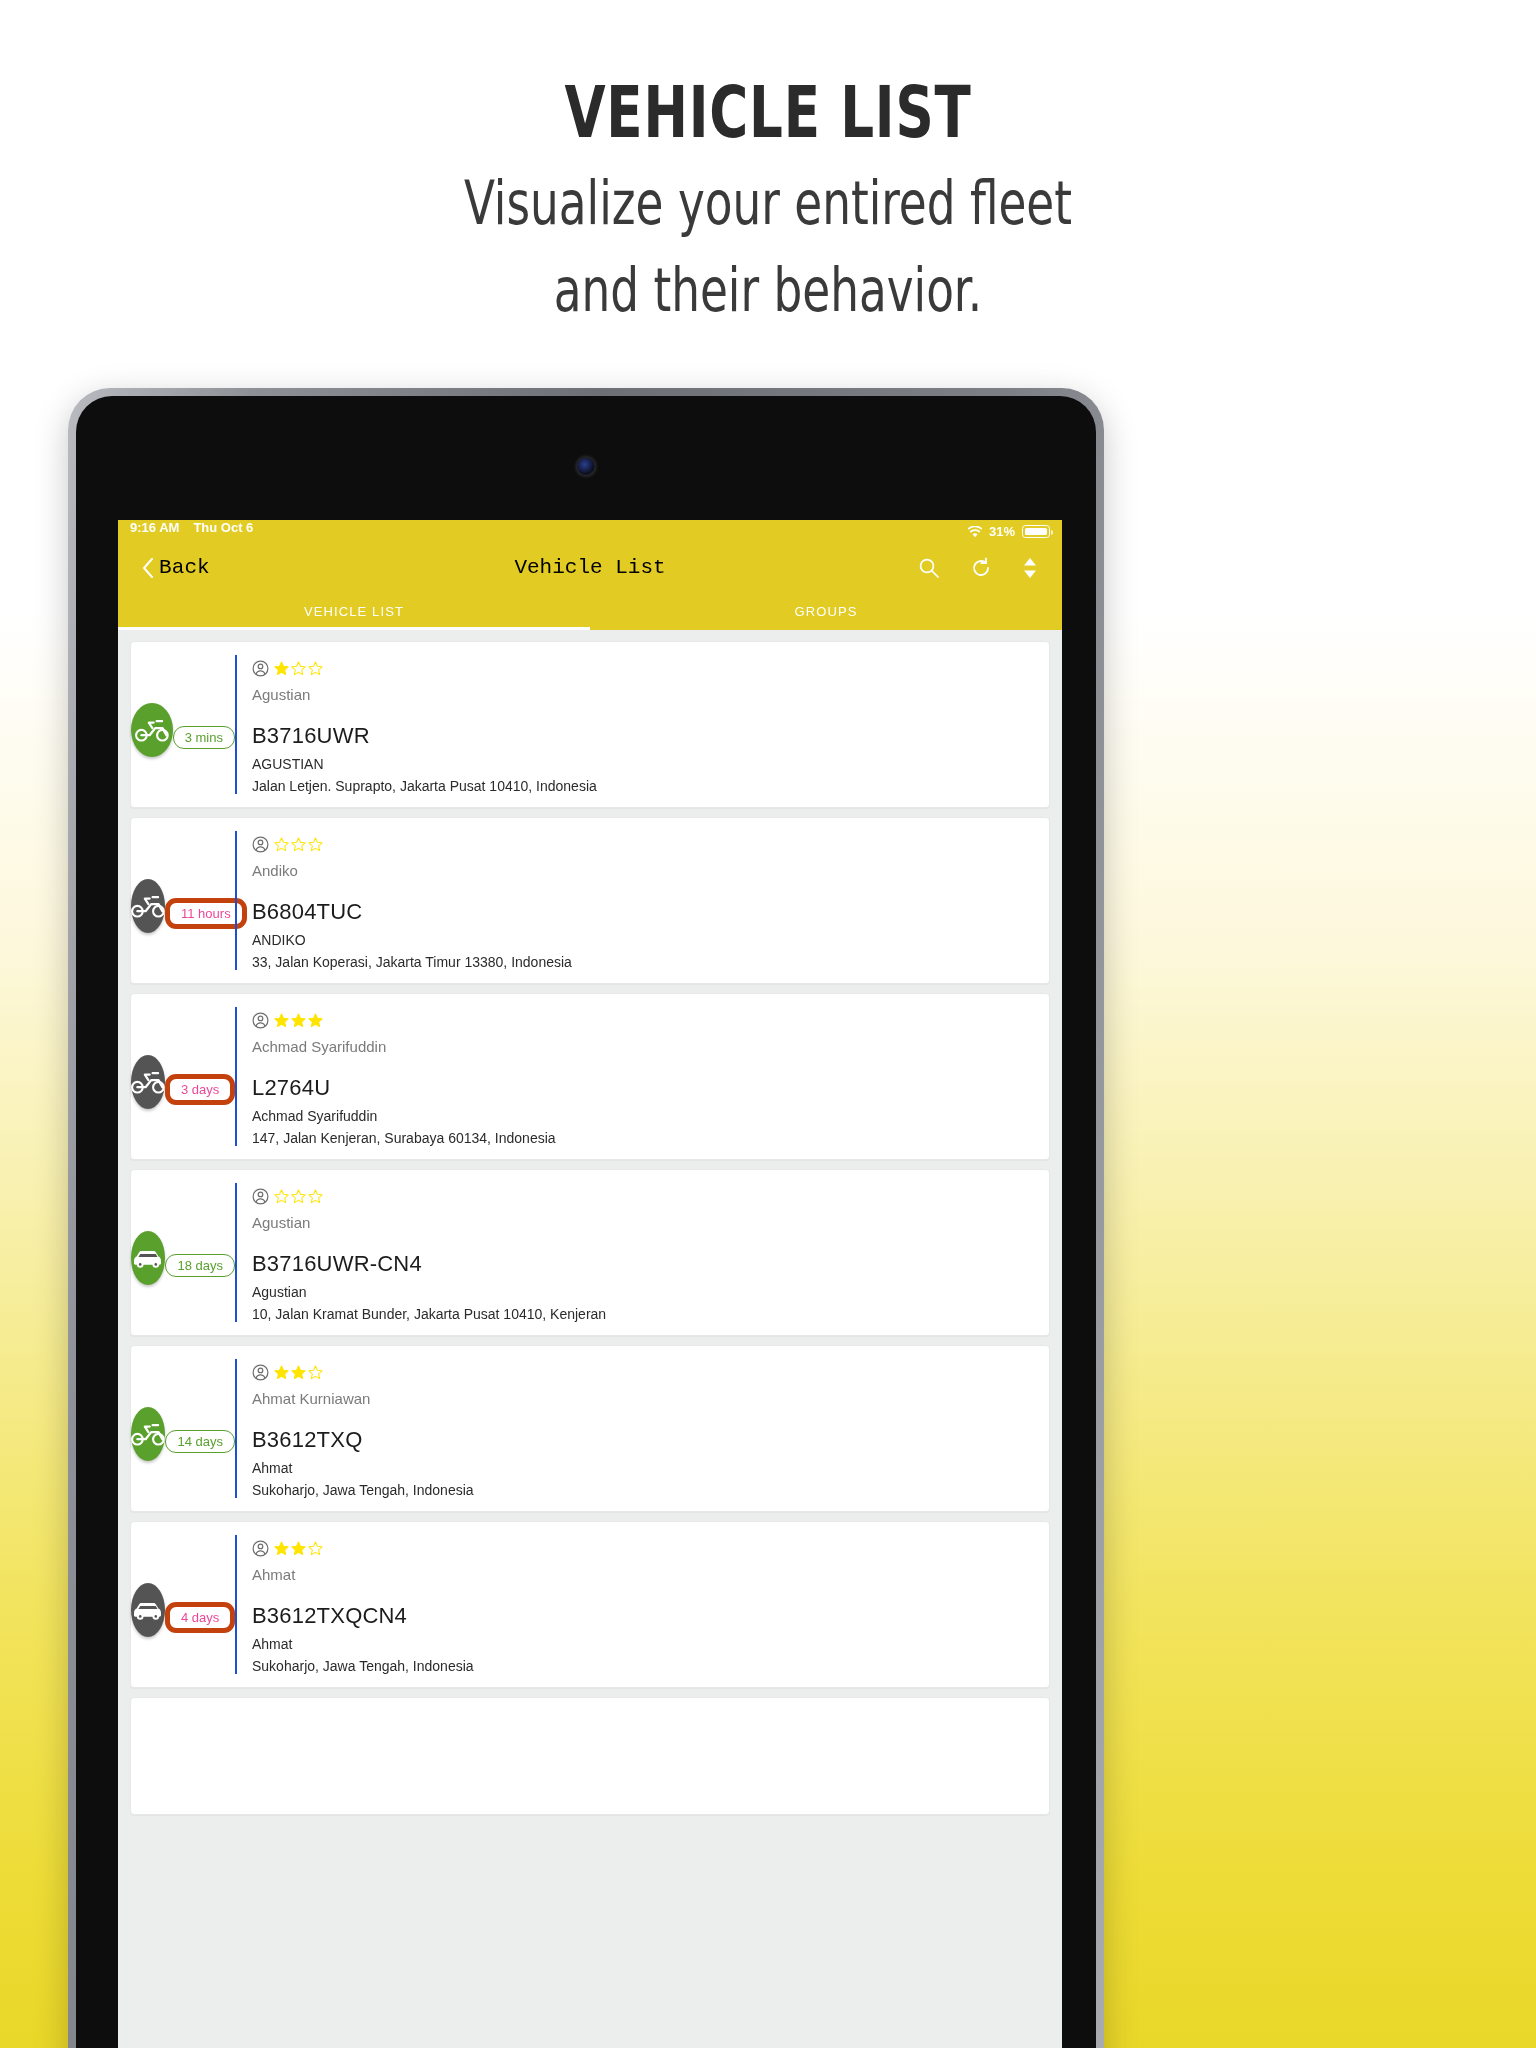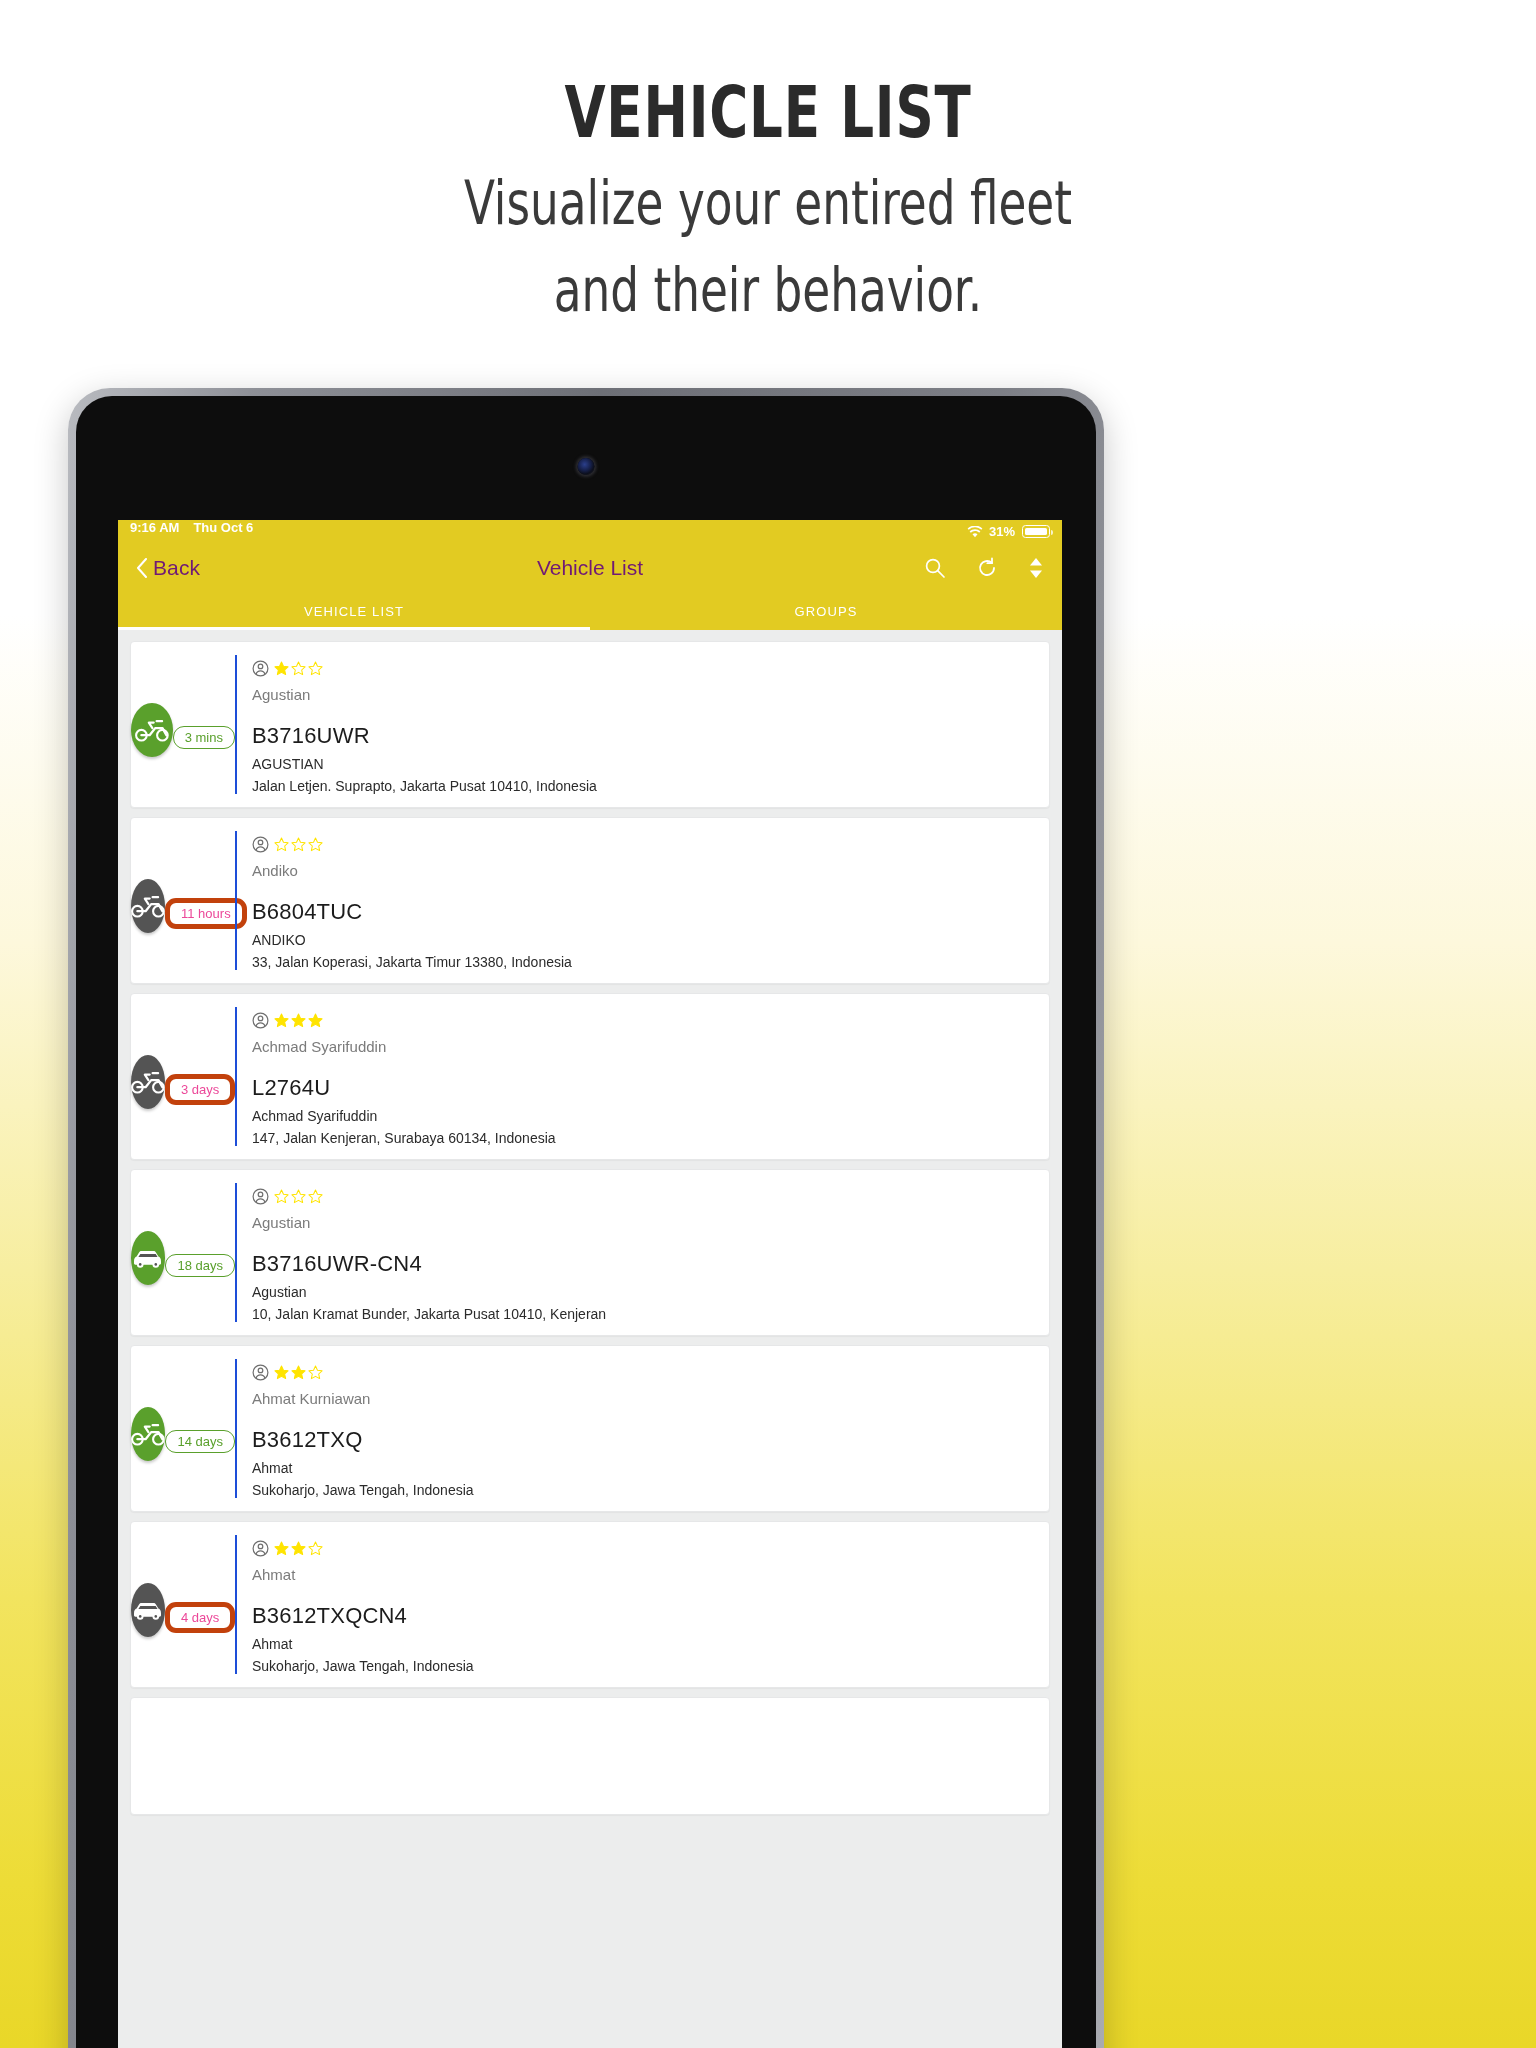--- a/index.html
+++ b/index.html
@@ -88,22 +88,23 @@
   .battery::after {
     content:""; position:absolute; right:-4px; top:4px;
     width:2px; height:5px; border-radius:0 2px 2px 0; background:rgba(255,255,255,0.75);
   }
   .battery i { position:absolute; inset:1.6px; background:#ffffff; border-radius:1.6px; display:block; }
 
   
   .navbar {
     height: 49px; background: #e2cb22;
     display: flex; align-items: center;
-    padding: 0 18px; position: relative;
-    color: #701a75;
+    padding: 0 24px; position: relative;
+    color: #000000;
+    font-family: Liberation Mono, monospace;
   }
   .back-btn { display: flex; align-items: center; gap: 5px; cursor: pointer; }
   .back-chev { display:block; }
   .back-label { font-size: 21px; font-weight: 400; letter-spacing: .1px; }
   .nav-title {
     position: absolute; left: 0; right: 0; text-align: center;
     font-size: 21px; font-weight: 400; pointer-events: none;
   }
   .nav-actions { margin-left: auto; display: flex; align-items: center; gap: 30px; z-index: 2; }
   .nav-ico { cursor: pointer; display: block; }

